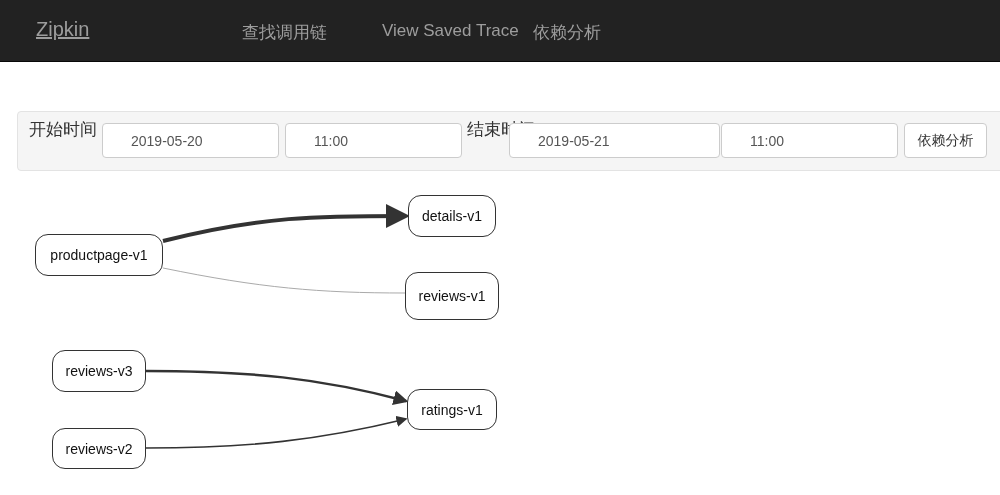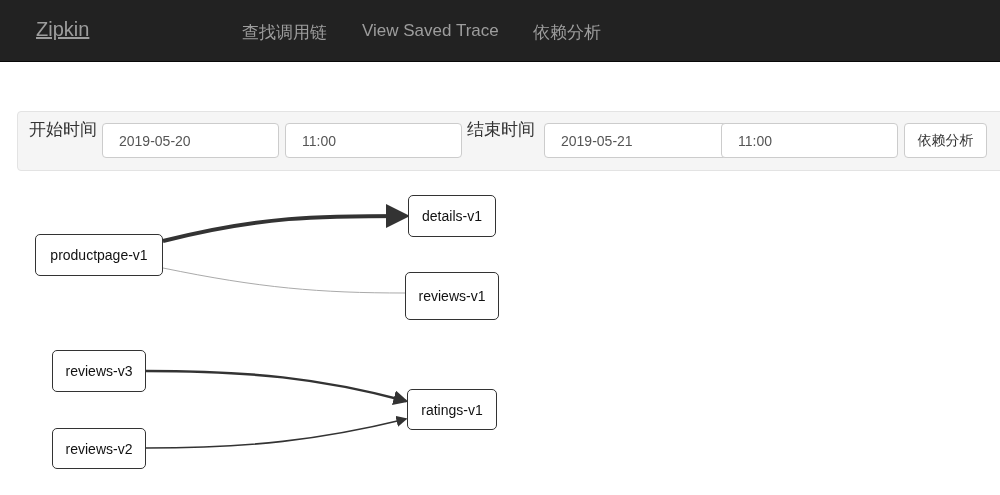--- a/index.html
+++ b/index.html
@@ -36,21 +36,21 @@
     .form-label {
       position: absolute; top: 118px;
       font-size: 17px; font-weight: normal; color: #333;
       white-space: nowrap;
     }
     .form-input {
       position: absolute; top: 123px; height: 35px;
       background: #fff;
       border: 1px solid #ccc;
       border-radius: 4px;
-      padding: 0 16px;
+      padding: 0 28px;
       font-size: 14px; color: #555;
       font-family: "Liberation Sans", "DejaVu Sans", sans-serif;
       line-height: 33px;
     }
     .btn {
       position: absolute; left: 904px; top: 123px; width: 83px; height: 35px;
       background: #fff;
       border: 1px solid #ccc;
       border-radius: 4px;
       font-size: 14px; color: #333;
@@ -58,43 +58,43 @@
       cursor: pointer;
     }
     .graph {
       position: absolute; left: 0; top: 0; width: 1000px; height: 495px;
       pointer-events: none;
     }
     .node {
       position: absolute;
       background: #fff;
       border: 1px solid #333;
-      border-radius: 5px;
+      border-radius: 13px;
       font-size: 14px; color: #111;
       display: flex; align-items: center; justify-content: center;
       cursor: pointer;
       white-space: nowrap;
     }
   </style>
 </head>
 <body>
 
 <div class="navbar">
   <span class="nav-brand">Zipkin</span>
   <span class="nav-link" style="left:242px;">查找调用链</span>
-  <span class="nav-link" style="left:362px;">View Saved Trace</span>
+  <span class="nav-link" style="left:382px;">View Saved Trace</span>
   <span class="nav-link" style="left:533px;">依赖分析</span>
 </div>
 
 <div class="panel"></div>
 <span class="form-label" style="left:29px;">开始时间</span>
 <input class="form-input" style="left: 102px; width: 177px;" value="2019-05-20">
 <input class="form-input" style="left: 285px; width: 177px;" value="11:00">
 <span class="form-label" style="left:467px;">结束时间</span>
-<input class="form-input" style="left: 544px; width: 211px;" value="2019-05-21">
+<input class="form-input" style="left: 509px; width: 211px;" value="2019-05-21">
 <input class="form-input" style="left: 721px; width: 177px;" value="11:00">
 <button class="btn">依赖分析</button>
 
 <svg class="graph" width="1000" height="495">
   <defs>
     <marker id="arrow-big" markerWidth="6" markerHeight="6" refX="5" refY="3" orient="auto" markerUnits="strokeWidth">
       <path d="M0,0 L6,3 L0,6 z" fill="#333"></path>
     </marker>
     <marker id="arrow-mid" markerWidth="6" markerHeight="6" refX="5" refY="3" orient="auto" markerUnits="strokeWidth">
       <path d="M0,0 L6,3 L0,6 z" fill="#333"></path>

